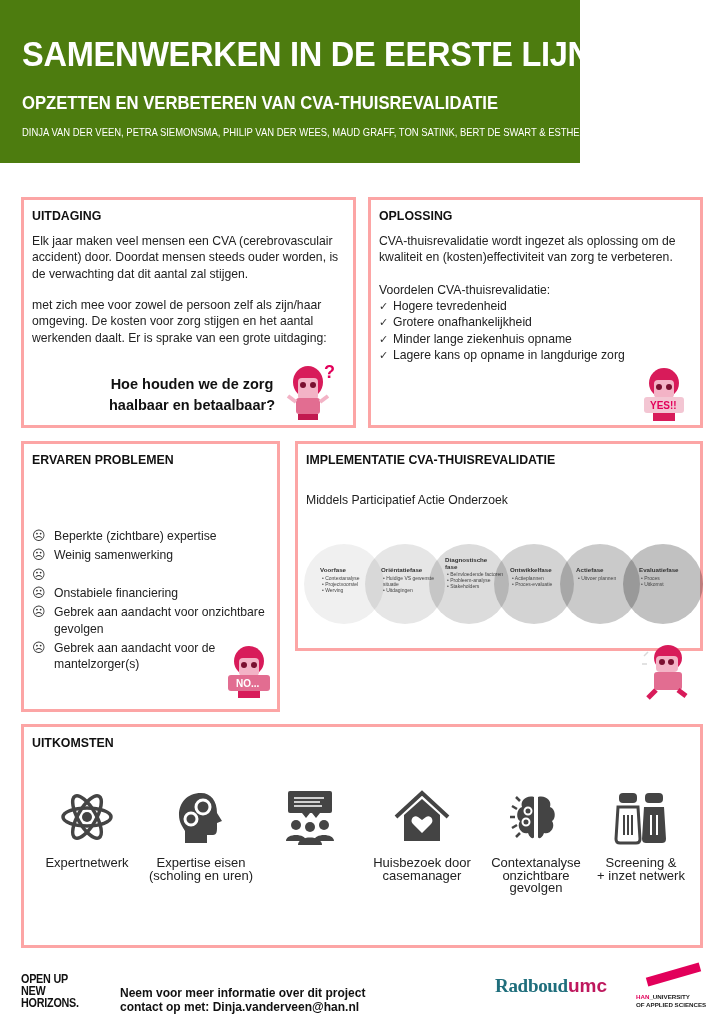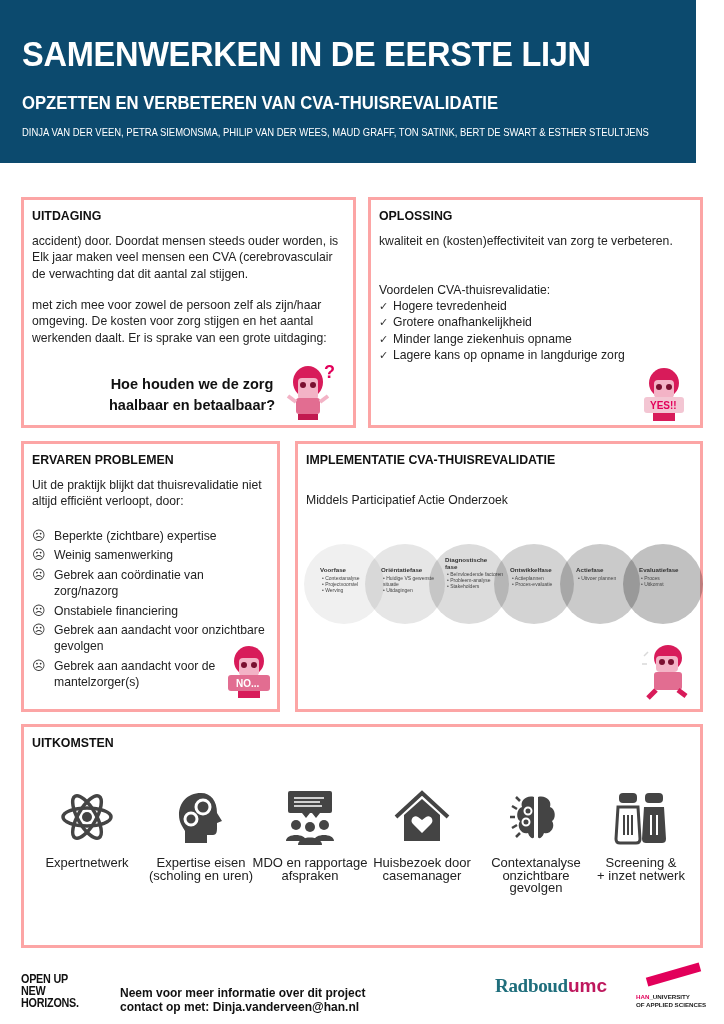--- a/index.html
+++ b/index.html
@@ -1,31 +1,31 @@
 <!DOCTYPE html>
 <html><head>
 <meta charset="utf-8">
 <style>
   * { box-sizing: border-box; margin: 0; padding: 0; }
   html, body { width: 724px; height: 1024px; background: #ffffff; overflow: hidden; }
   body { font-family: "Liberation Sans", sans-serif; color: #222; position: relative; }
 
-  .header { position: absolute; left: 0; top: 0; width: 696px; height: 163px; background: #0c4a6e; color: #fff; }
+  .header { position: absolute; left: 0; top: 0; width: 580px; height: 163px; background: #4d7c0f; color: #fff; }
   .header .title { position: absolute; left: 22px; top: 34px; font-size: 35px; font-weight: bold; letter-spacing: -0.3px; transform: scaleX(0.93); transform-origin: left; white-space: nowrap; }
   .header .subtitle { position: absolute; left: 22px; top: 92px; font-size: 18.5px; font-weight: bold; transform: scaleX(0.9); transform-origin: left; white-space: nowrap; }
   .header .authors { position: absolute; left: 22px; top: 126px; font-size: 10.5px; transform: scaleX(0.9); transform-origin: left; white-space: nowrap; }
 
   .panel { position: absolute; background: #fff; border: 3px solid #fca5a5; }
   .panel h2 { position: absolute; left: 8px; top: 8px; font-size: 13px; font-weight: bold; color: #111; transform: scaleX(0.95); transform-origin: left; white-space: nowrap; }
   .ptext { position: absolute; font-size: 12.2px; line-height: 16.4px; color: #222; }
 
   #p-uitdaging { left: 21px; top: 197px; width: 335px; height: 231px; }
   #p-oplossing { left: 368px; top: 197px; width: 335px; height: 231px; }
   #p-problemen { left: 21px; top: 441px; width: 259px; height: 271px; }
-  #p-impl { left: 295px; top: 441px; width: 408px; height: 271px; }
+  #p-impl { left: 295px; top: 441px; width: 408px; height: 210px; }
   #p-uitkomsten { left: 21px; top: 724px; width: 682px; height: 224px; }
 
   .question { position: absolute; left: 80px; top: 174px; width: 176px; text-align: center; font-size: 14.5px; font-weight: bold; line-height: 21px; color: #111; }
 
   .checks { position: absolute; left: 8px; top: 94px; list-style: none; }
   .checks li { font-size: 12.2px; line-height: 16.4px; display: flex; align-items: center; }
   .checks li .chk { width: 14px; font-size: 11px; color: #333; }
 
   .probs { position: absolute; left: 8px; top: 84px; list-style: none; width: 240px; }
   .probs li { display: flex; font-size: 12.2px; line-height: 16.4px; margin-bottom: 3px; }
@@ -58,22 +58,22 @@
 
 <div class="header">
   <div class="title">SAMENWERKEN IN DE EERSTE LIJN</div>
   <div class="subtitle">OPZETTEN EN VERBETEREN VAN CVA-THUISREVALIDATIE</div>
   <div class="authors">DINJA VAN DER VEEN, PETRA SIEMONSMA, PHILIP VAN DER WEES, MAUD GRAFF, TON SATINK, BERT DE SWART &amp; ESTHER STEULTJENS</div>
 </div>
 
 <div class="panel" id="p-uitdaging">
   <h2>UITDAGING</h2>
   <div class="ptext" style="left:8px; top:33px;">
+    <div>Elk jaar maken veel mensen een CVA (cerebrovasculair</div>
     <div>accident) door. Doordat mensen steeds ouder worden, is</div>
-    <div>Elk jaar maken veel mensen een CVA (cerebrovasculair</div>
     <div>de verwachting dat dit aantal zal stijgen.</div>
   </div>
   <div class="ptext" style="left:8px; top:97px;">
     <div>met zich mee voor zowel de persoon zelf als zijn/haar</div>
     <div>omgeving. De kosten voor zorg stijgen en het aantal</div>
     <div>werkenden daalt. Er is sprake van een grote uitdaging:</div>
   </div>
   <div class="question">
     <div>Hoe houden we de zorg</div>
     <div>haalbaar en betaalbaar?</div>
@@ -86,20 +86,21 @@
     <rect x="10" y="38" width="24" height="16" rx="3" fill="#e26d91"></rect>
     <path d="M10 42 L2 36 M34 42 L42 36" stroke="#f3b3c6" stroke-width="4"></path>
     <rect x="12" y="54" width="20" height="6" fill="#c2184f"></rect>
     <text x="38" y="18" font-size="18" font-weight="bold" fill="#e2005a" font-family="Liberation Sans, sans-serif">?</text>
   </svg>
 </div>
 
 <div class="panel" id="p-oplossing">
   <h2>OPLOSSING</h2>
   <div class="ptext" style="left:8px; top:33px;">
+    <div>CVA-thuisrevalidatie wordt ingezet als oplossing om de</div>
     <div>kwaliteit en (kosten)effectiviteit van zorg te verbeteren.</div>
   </div>
   <div class="ptext" style="left:8px; top:82px;">Voordelen CVA-thuisrevalidatie:</div>
   <ul class="checks" style="top:98px;">
     <li>
         <span class="chk">✓</span>
         <span>Hogere tevredenheid</span>
       </li>
     <li>
         <span class="chk">✓</span>
@@ -120,43 +121,35 @@
     <circle cx="20" cy="21" r="3" fill="#7a1030"></circle>
       <circle cx="30" cy="21" r="3" fill="#7a1030"></circle>
     <rect x="5" y="31" width="40" height="16" rx="3" fill="#f3c6d3"></rect>
     <text x="11" y="43" font-size="10" font-weight="bold" fill="#e2005a" font-family="Liberation Sans, sans-serif">YES!!</text>
     <rect x="14" y="47" width="22" height="8" fill="#d81b5a"></rect>
   </svg>
 </div>
 
 <div class="panel" id="p-problemen">
   <h2>ERVAREN PROBLEMEN</h2>
-  <div class="ptext" style="left:8px; top:33px;">
-    <div>Uit de praktijk blijkt dat thuisrevalidatie niet</div>
-    <div>altijd efficiënt verloopt, door:</div>
-  </div>
   <ul class="probs">
     <li>
         <span class="sad">☹</span>
         <span>
           <div>Beperkte (zichtbare) expertise</div>
         </span>
       </li>
     <li>
         <span class="sad">☹</span>
         <span>
           <div>Weinig samenwerking</div>
         </span>
       </li>
     <li>
         <span class="sad">☹</span>
-        <span>
-          <div>Gebrek aan coördinatie van</div>
-          <div>zorg/nazorg</div>
-        </span>
       </li>
     <li>
         <span class="sad">☹</span>
         <span>
           <div>Onstabiele financiering</div>
         </span>
       </li>
     <li>
         <span class="sad">☹</span>
         <span>
@@ -286,24 +279,20 @@
       <svg class="ic" viewBox="0 0 56 56">
         <rect x="6" y="2" width="44" height="22" rx="2" fill="#444"></rect>
         <path d="M20 24 L24 29 L28 24 Z M30 24 L34 29 L38 24 Z" fill="#444"></path>
         <path d="M12 9 H42 M12 13 H38 M12 17 H40" stroke="#fff" stroke-width="1.5"></path>
         <circle cx="14" cy="36" r="5" fill="#444"></circle>
           <circle cx="42" cy="36" r="5" fill="#444"></circle>
           <circle cx="28" cy="38" r="5" fill="#444"></circle>
         <path d="M4 52 C4 44 24 44 24 52 Z M32 52 C32 44 52 44 52 52 Z" fill="#444"></path>
         <path d="M16 56 C16 46 40 46 40 56 Z" fill="#444"></path>
       </svg>
-      <span class="lbl">
-          <div>MDO en rapportage</div>
-          <div>afspraken</div>
-        </span>
     </div>
     <div class="outcome" style="left:338px;">
       <svg class="ic" viewBox="0 0 56 56">
         <path d="M2 28 L28 4 L54 28" fill="none" stroke="#444" stroke-width="4"></path>
         <path d="M10 26 L28 10 L46 26 L46 52 L10 52 Z" fill="#444"></path>
         <path d="M28 44 L19 35 C15 31 20 25 24 28 L28 31 L32 28 C36 25 41 31 37 35 Z" fill="#fff"></path>
       </svg>
       <span class="lbl">
           <div>Huisbezoek door</div>
           <div>casemanager</div>

